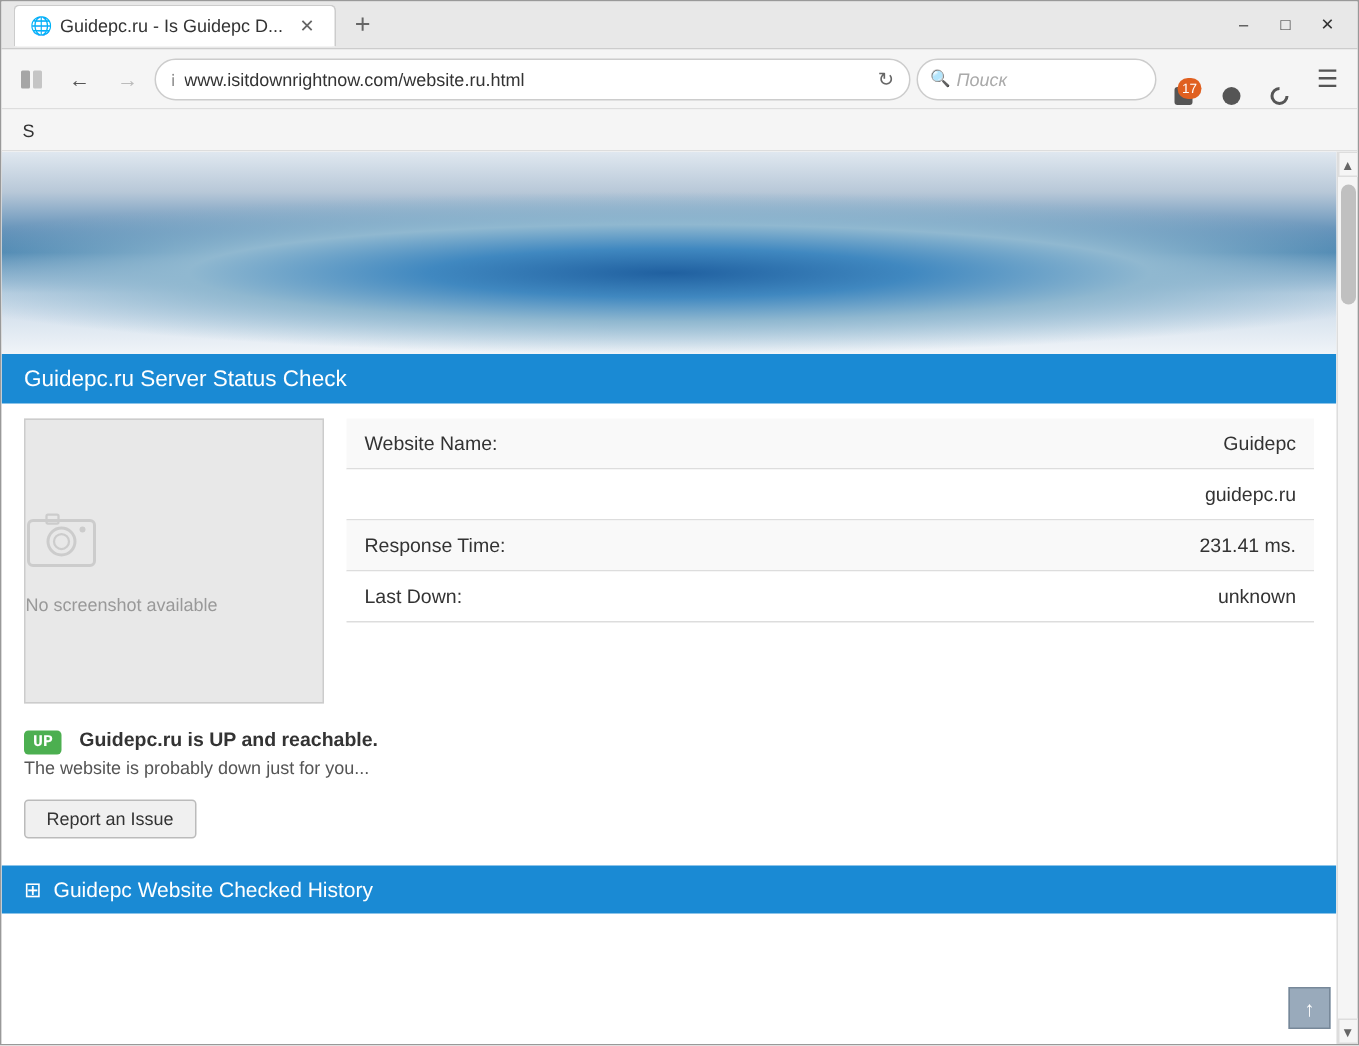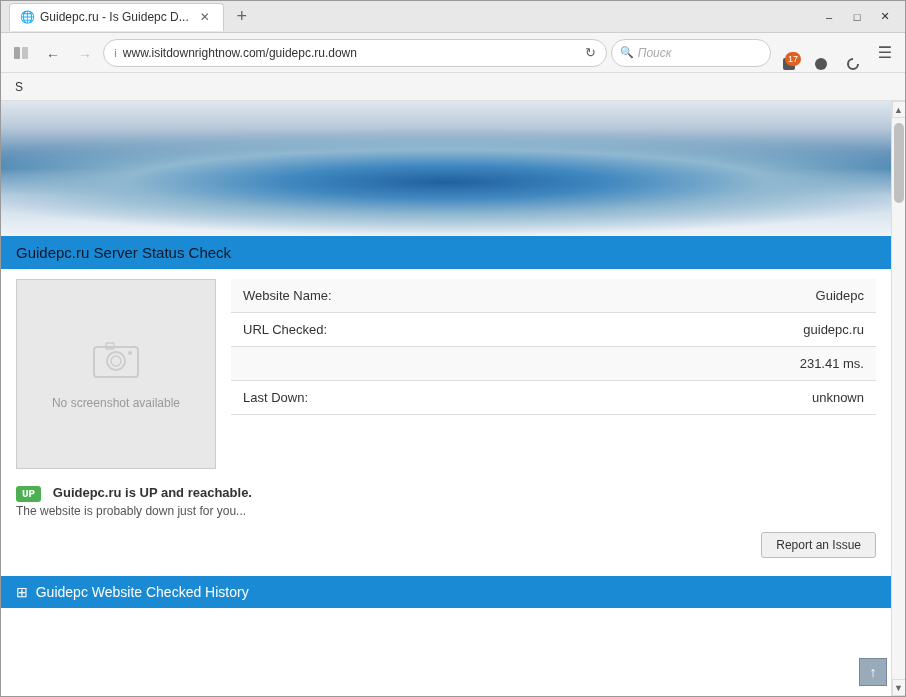--- a/index.html
+++ b/index.html
@@ -46,44 +46,44 @@
     .scrollbar { width: 14px; background: #f5f5f5; border-left: 1px solid #ddd; display: flex; flex-direction: column; align-items: center; flex-shrink: 0; }
     .scrollbar-arrow { width: 14px; height: 17px; display: flex; align-items: center; justify-content: center; cursor: pointer; color: #666; font-size: 9px; background: #f5f5f5; border: 1px solid #ddd; }
     .scrollbar-track { flex: 1; width: 100%; position: relative; }
     .scrollbar-thumb { width: 10px; height: 80px; background: #c0c0c0; border-radius: 5px; position: absolute; top: 5px; left: 2px; cursor: pointer; }
 
     
     .header-image { width: 100%; height: 135px; background: linear-gradient(to bottom, #e0e8f0 0%, #b8c8d8 20%, #6090b8 40%, #3878a8 50%, #c8d8e8 70%, #f0f4f8 100%); position: relative; overflow: hidden; }
     .header-image::before { content: ''; position: absolute; top: 0; left: 0; right: 0; bottom: 0; background: radial-gradient(ellipse 60% 40% at 50% 60%, #2060a0 0%, #4088c0 30%, #90b8d0 60%, transparent 100%); }
 
     
-    .status-bar-blue { background: #1a8ad4; color: #0f172a; padding: 8px 15px; font-size: 15px; font-weight: normal; }
+    .status-bar-blue { background: #1a8ad4; color: #ffffff; padding: 8px 15px; font-size: 15px; font-weight: normal; }
 
     
     .content-area { padding: 10px 15px; }
 
     
     .main-layout { display: flex; gap: 15px; }
-    .screenshot-box { width: 200px; height: 190px; background: #e8e8e8; border: 1px solid #ccc; flex-shrink: 0; display: flex; flex-direction: column; align-items: center; justify-content: center; color: #aaa; }
+    .screenshot-box { width: 200px; height: 190px; background: #e8e8e8; border: 1px solid #ccc; flex-shrink: 0; display: flex; flex-direction: column; justify-content: center; color: #aaa; }
     .camera-icon { font-size: 36px; color: #ccc; margin-bottom: 8px; }
     .no-screenshot-text { font-size: 12px; color: #999; }
     .info-row { display: flex; border-bottom: 1px solid #ddd; }
     .info-row:nth-child(odd) { background: #f9f9f9; }
     .info-row:nth-child(even) { background: #fff; }
     .info-label { padding: 9px 12px; font-weight: normal; color: #333; width: 160px; flex-shrink: 0; }
     .info-value { padding: 9px 12px; color: #333; flex: 1; text-align: right; }
 
     
     .status-section { margin-top: 10px; padding: 6px 0; }
     .up-badge { background: #4caf50; color: white; font-weight: bold; font-size: 11px; padding: 2px 6px; border-radius: 3px; margin-right: 8px; font-family: Liberation Mono, monospace; }
     .status-text-bold { font-weight: bold; color: #333; font-size: 13px; }
     .status-subtext { color: #555; font-size: 12px; margin-top: 4px; }
 
     
-    .report-area { display: flex; justify-content: flex-end; padding: 8px 0; }
+    .report-area { display: flex; padding: 8px 0; }
     .report-btn { background: #f0f0f0; border: 1px solid #bbb; padding: 5px 14px; font-size: 12px; cursor: pointer; border-radius: 3px; color: #333; }
 
     
     .bottom-blue-bar { background: #1a8ad4; color: white; padding: 8px 15px; font-size: 14px; display: flex; align-items: center; gap: 8px; }
     .bottom-bar-icon { font-size: 14px; }
 
     
     .scroll-top-btn { position: absolute; bottom: 10px; right: 18px; width: 28px; height: 28px; background: #9ab; border: 1px solid #789; display: flex; align-items: center; justify-content: center; cursor: pointer; color: white; font-size: 14px; }
   </style>
 </head>
@@ -109,21 +109,21 @@
     <div class="sidebar-icon">
       <svg width="16" height="16" viewBox="0 0 16 16" fill="currentColor">
         <rect x="1" y="2" width="6" height="12" rx="1" opacity="0.5"></rect>
         <rect x="9" y="2" width="6" height="12" rx="1" opacity="0.3"></rect>
       </svg>
     </div>
     <button class="nav-btn">←</button>
     <button class="nav-btn disabled">→</button>
     <div class="url-bar-container">
       <span class="url-bar-lock">ℹ</span>
-      <span class="url-bar-text">www.isitdownrightnow.com/guidepc.ru.down</span>
+      <span class="url-bar-text">www.isitdownrightnow.com/website.ru.html</span>
       <span class="url-bar-refresh">↻</span>
     </div>
     <div class="search-container">
       <span class="search-icon-inline">🔍</span>
       <span class="search-placeholder">Поиск</span>
     </div>
     <div class="nav-badges">
       <div class="badge-btn">
         <svg width="16" height="16" viewBox="0 0 16 16" fill="#555">
             <rect x="2" y="2" width="12" height="12" rx="2"></rect>
@@ -174,24 +174,24 @@
             </div>
             <span class="no-screenshot-text">No screenshot available</span>
           </div>
 
           <div style="flex:1">
             <div class="info-row">
               <span class="info-label">Website Name:</span>
               <span class="info-value">Guidepc</span>
             </div>
             <div class="info-row">
-              <span class="info-label">URL Checked:</span>
               <span class="info-value">guidepc.ru</span>
             </div>
             <div class="info-row">
+              <span class="info-label">Response Time:</span>
               <span class="info-value">231.41 ms.</span>
             </div>
             <div class="info-row">
               <span class="info-label">Last Down:</span>
               <span class="info-value">unknown</span>
             </div>
           </div>
 
         </div>
 

